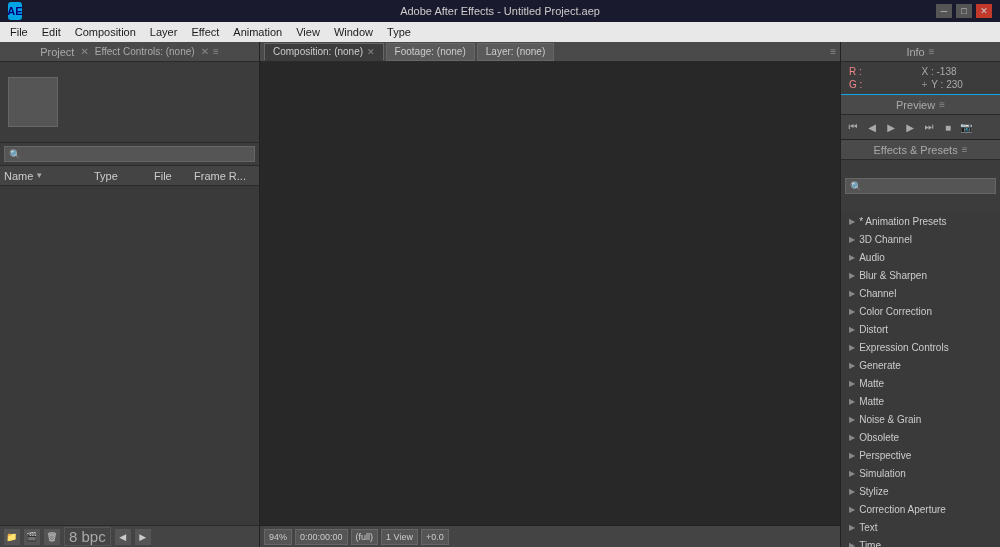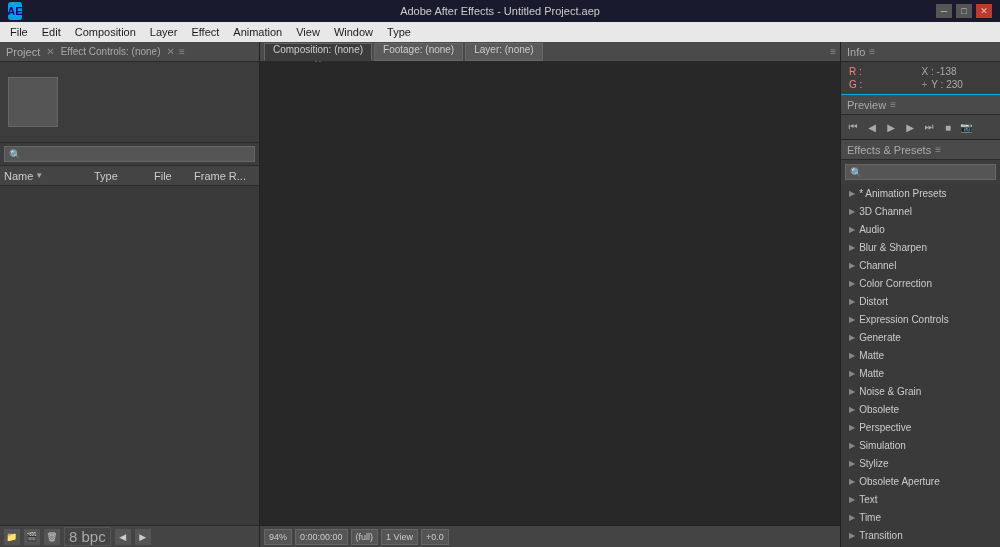--- a/index.html
+++ b/index.html
@@ -90,21 +90,21 @@
     }
     .panel-header {
       height: 20px;
       background: #4a4a4a;
       display: flex;
       align-items: center;
       padding: 0 6px;
       font-size: 11px;
       color: #aaaaaa;
       border-bottom: 1px solid #2a2a2a;
-      justify-content: flex-start;
+      justify-content: center;
     }
     .panel-header-left {
       display: flex;
       align-items: center;
       gap: 6px;
     }
     .panel-close-x {
       font-size: 10px;
       color: #888;
       cursor: pointer;
@@ -226,21 +226,20 @@
       height: 18px;
       background: #5a5a5a;
       padding: 0 8px;
       display: flex;
       align-items: center;
       font-size: 10px;
       color: #ccc;
       border: 1px solid #666;
       cursor: pointer;
       gap: 4px;
-      flex-direction: column;
     }
     .comp-tab.active { background: #3c3c3c; border-bottom: 1px solid #3c3c3c; }
     .comp-tab .tab-close { font-size: 9px; color: #888; }
 
     
     #comp-viewer {
       flex: 1;
       background: #282828;
       display: flex;
       align-items: center;
@@ -325,20 +324,21 @@
       align-items: center;
       justify-content: center;
     }
 
     
     #effects-panel {
       flex: 1;
       display: flex;
       flex-direction: column;
       overflow: hidden;
+      gap: 14px;
     }
     #effects-search {
       padding: 4px;
       background: #3c3c3c;
     }
     #effects-search input {
       width: 100%;
       height: 16px;
       background: #555;
       border: 1px solid #666;
@@ -580,21 +580,21 @@
           <div class="effect-item">
             <span class="effect-arrow">▶</span>
             <span>Simulation</span>
           </div>
           <div class="effect-item">
             <span class="effect-arrow">▶</span>
             <span>Stylize</span>
           </div>
           <div class="effect-item">
             <span class="effect-arrow">▶</span>
-            <span>Obsolete Aperture</span>
+            <span>Correction Aperture</span>
           </div>
           <div class="effect-item">
             <span class="effect-arrow">▶</span>
             <span>Text</span>
           </div>
           <div class="effect-item">
             <span class="effect-arrow">▶</span>
             <span>Time</span>
           </div>
           <div class="effect-item">

